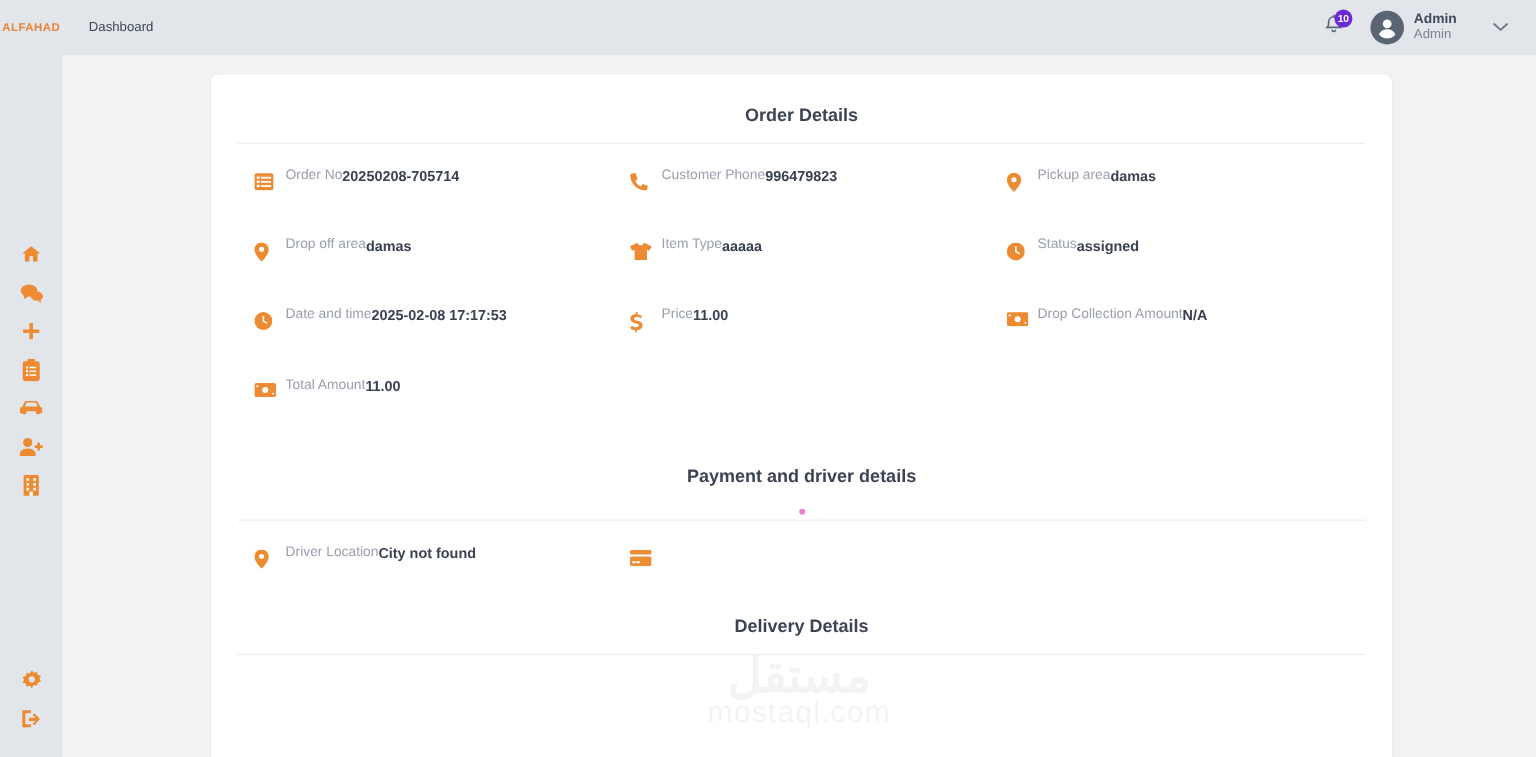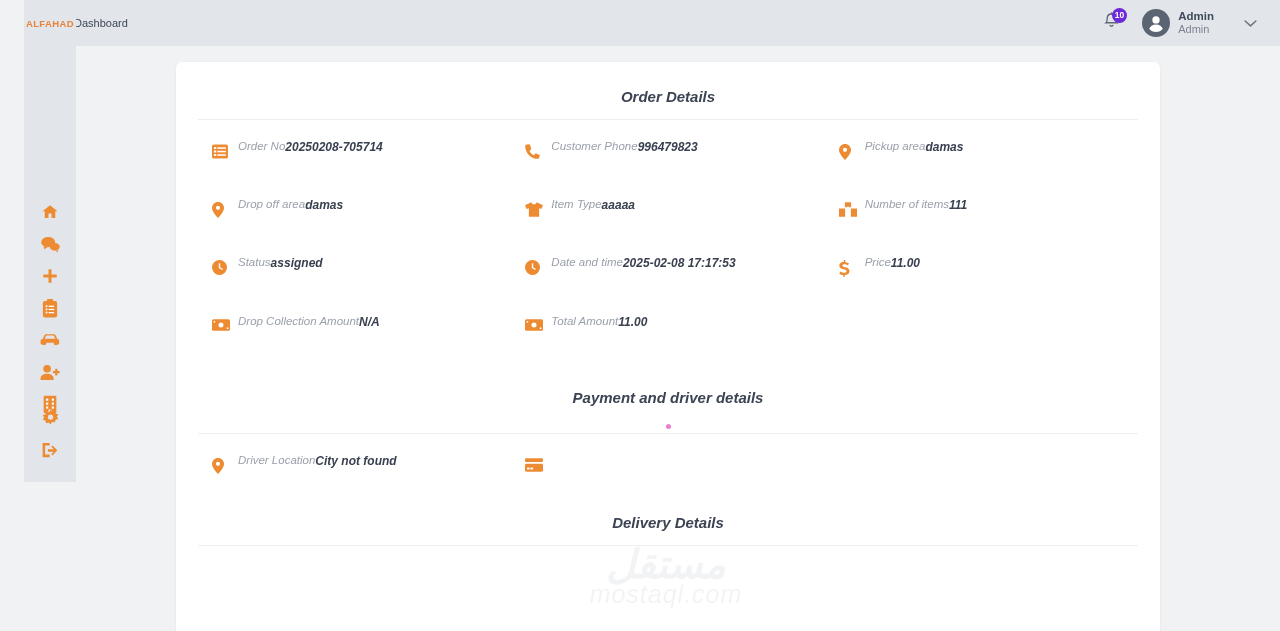--- a/index.html
+++ b/index.html
@@ -7,25 +7,24 @@
     width: 1280px; height: 631px;
     overflow: hidden;
     font-family: "Liberation Sans", sans-serif;
     background: #f1f2f4;
   }
   .app { position: relative; width: 1280px; height: 631px; }
 
   
   .sidebar {
     position: absolute; left: 0; top: 0;
-    width: 52px; height: 482px;
+    width: 52px; height: 631px;
     background: #e2e5ea;
     display: flex; flex-direction: column; align-items: center;
     z-index: 3;
-    margin-left: 24px;
   }
   .sidebar-logo {
     height: 46px; width: 100%;
     display: flex; align-items: center; justify-content: center;
     font-size: 9.5px; font-weight: 700; letter-spacing: .4px;
     color: #e8833a;
   }
   .sidebar-nav { margin-top: 150px; display: flex; flex-direction: column; align-items: center; }
   .sidebar-bottom { position: absolute; bottom: 16px; left: 0; width: 52px;
                     display: flex; flex-direction: column; align-items: center; }
@@ -72,21 +71,20 @@
   .user-name { font-size: 11.5px; font-weight: 700; color: #404a5a; }
   .user-role { font-size: 11px; color: #7b8characters; color: #7c8492; }
   .caret-btn { margin-left: 26px; width: 20px; height: 20px; display:flex; align-items:center; justify-content:center; cursor:pointer; }
 
   
   .content {
     position: absolute; left: 52px; top: 46px;
     width: 1228px; height: 585px;
     background: #f1f2f4;
     overflow: hidden;
-    font-style: italic;
   }
   .card {
     position: absolute; left: 124px; top: 16px;
     width: 984px; min-height: 600px;
     background: #ffffff;
     border-radius: 6px;
     box-shadow: 0 1px 3px rgba(0,0,0,.06);
     padding: 0 22px;
   }
 
@@ -339,33 +337,20 @@
             <svg width="18" height="15" viewBox="0 0 20 16" fill="#ed8b33">
                 <path d="M7 0 0 3.3l1.9 4.2 2.4-1V16h11.4V6.5l2.4 1L20 3.3 13 0c-.5 1.5-1.7 2.4-3 2.4S7.5 1.5 7 0z"></path>
               </svg>
           </div>
           <div class="field-txt">
             <span class="field-label">Item Type</span>
             <span class="field-value">aaaaa</span>
           </div>
         </div>
 
-        <div class="field">
-          <div class="field-ic">
-            <svg width="18" height="15" viewBox="0 0 20 16" fill="#ed8b33">
-              <path d="M6.6 0h6.8v5.6h-2.3l-1.1-1.1-1.1 1.1H6.6V0z"></path>
-              <path d="M0 6.8h6.8V16H0V6.8zm2.3 0h2.2v2.3L3.4 8l-1.1 1.1V6.8z"></path>
-              <path d="M13.2 6.8H20V16h-6.8V6.8zm2.3 0h2.2v2.3L16.6 8l-1.1 1.1V6.8z"></path>
-            </svg>
-          </div>
-          <div class="field-txt">
-            <span class="field-label">Number of items</span>
-            <span class="field-value">111</span>
-          </div>
-        </div>
 
         <div class="field">
           <div class="field-ic">
             <svg width="15" height="15" viewBox="0 0 16 16" fill="#ed8b33">
                 <circle cx="8" cy="8" r="8"></circle>
                 <path d="M7.3 3.4h1.4v4.3l3 1.8-.7 1.2-3.7-2.2V3.4z" fill="#fff"></path>
               </svg>
           </div>
           <div class="field-txt">
             <span class="field-label">Status</span>

